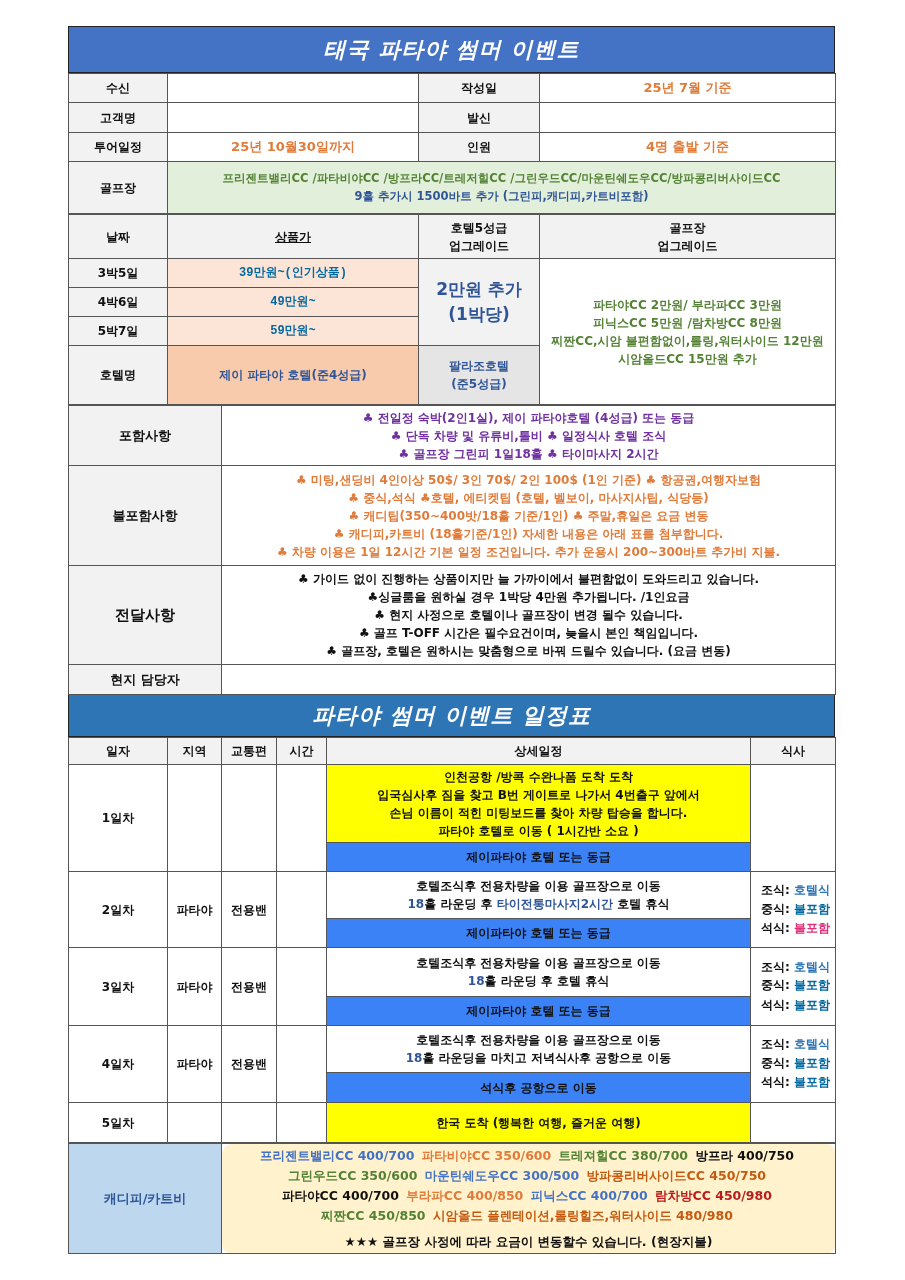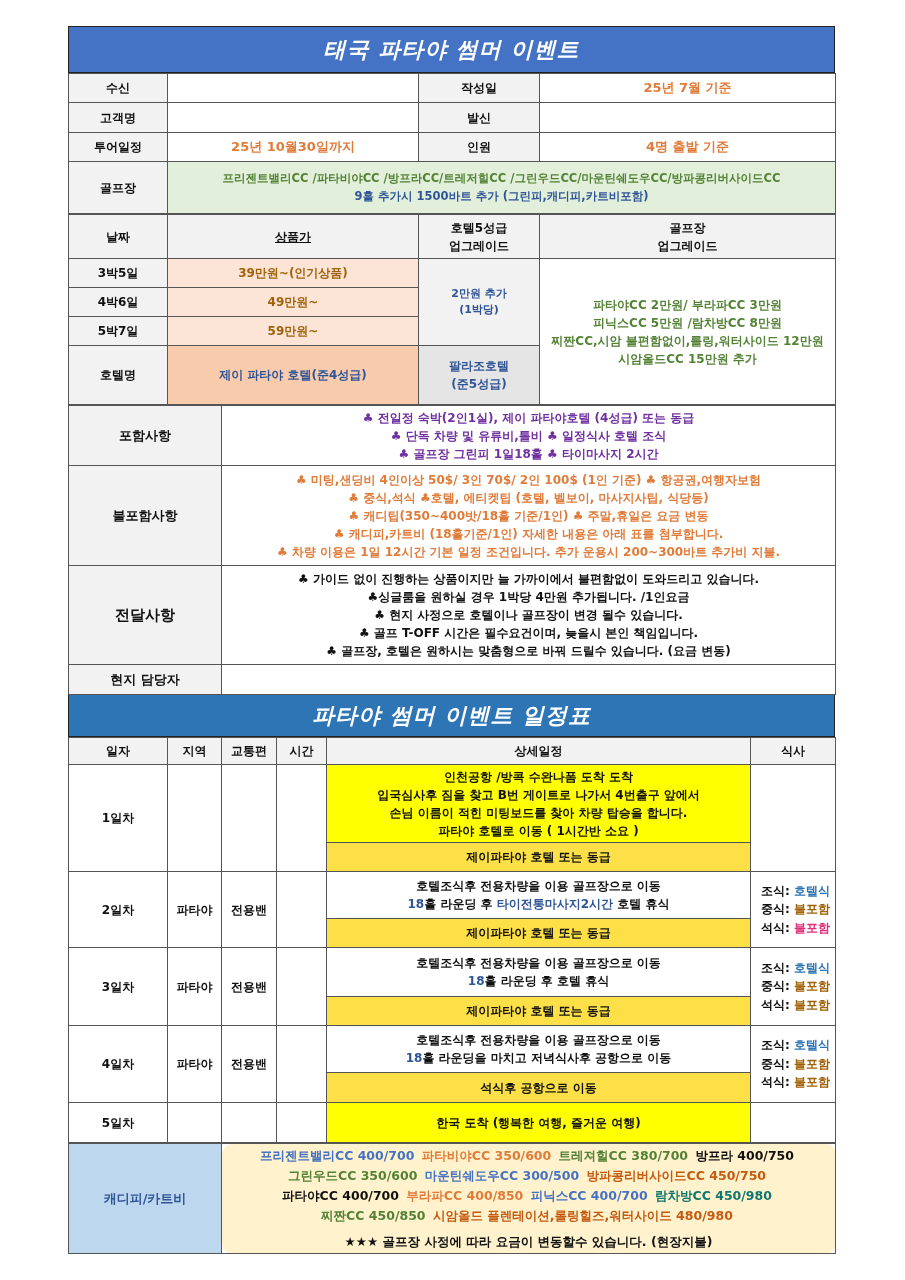--- a/index.html
+++ b/index.html
@@ -10,32 +10,32 @@
     color: #fff; font-style: italic; font-weight: bold; font-size: 22px; letter-spacing: 1px;
     border: 1.5px solid #222; }
   .banner.b1 { background: #4472c4; }
   .banner.b2 { background: #2e75b6; height: 42px; border-top: none; }
   table { border-collapse: collapse; width: 767px; table-layout: fixed; }
   td { border: 1px solid #555; text-align: center; vertical-align: middle; font-size: 12px; font-weight: bold; line-height: 1.5; }
   td.lbl { background: #f2f2f2; color: #111; }
   .orange { color: #e07b39; }
   .green { color: #548235; }
   .navy { color: #2f5597; }
-  .red { color: #a16207; }
+  .red { color: #0369a1; font-family: Liberation Mono, monospace; }
   .purple { color: #7030a0; }
   .blue { color: #2e75b6; }
   .pink { color: #e0307a; }
   .black { color: #111; margin-top: 6px; }
   .bg-green { background: #e2efda; }
   .bg-peach { background: #fce4d6; }
   .bg-peach2 { background: #f8cbad; }
   .bg-ltblue { background: #f2f2f2; }
   .bg-gray { background: #e5e5e5; }
   .bg-yellow { background: #ffff00; }
-  .bg-sky { background: #fde047; }
+  .bg-sky { background: #3b82f6; }
   .bg-cream { background: #fff2cc; border-radius: 10px; }
   .bg-lblue { background: #bdd7ee; }
   .ul { text-decoration: underline; }
   .outer { border-left: 1.5px solid #222; border-right: 1.5px solid #222; }
   .meal-line { text-align: left; padding-left: 10px; line-height: 1.55; }
   .lines div { line-height: 18px; }
   .sched td { font-size: 12px; }
   .price-line span { margin-right: 3px; }
 </style>
 </head>
@@ -97,21 +97,21 @@
         <div>업그레이드</div>
       </td>
       <td class="lbl">
         <div>골프장</div>
         <div>업그레이드</div>
       </td>
     </tr>
     <tr style="height:29px">
       <td class="lbl">3박5일</td>
       <td class="bg-peach red">39만원~(인기상품)</td>
-      <td rowspan="3" class="bg-ltblue navy" style="font-size:11px">
+      <td rowspan="3" class="bg-ltblue navy" style="font-size:17px">
         <div>2만원 추가</div>
         <div>(1박당)</div>
       </td>
       <td rowspan="4" class="green lines">
         <div>파타야CC 2만원/ 부라파CC 3만원</div>
         <div>피닉스CC 5만원 /람차방CC 8만원</div>
         <div>찌짠CC,시암 불편함없이,롤링,워터사이드 12만원</div>
         <div>시암올드CC 15만원 추가</div>
       </td>
     </tr>
@@ -285,21 +285,21 @@
     <colgroup>
         <col style="width:153px">
         <col style="width:614px">
       </colgroup>
     <tbody>
         <tr style="height:110px">
       <td class="bg-lblue navy" style="font-size:13px">캐디피/카트비</td>
       <td class="bg-cream" style="font-size:12.5px;line-height:20px">
         <div id="cl1" class="price-line"><span style="color: rgb(68, 114, 196);">프리젠트밸리CC 400/700</span> <span style="color: rgb(224, 123, 57);">파타비야CC 350/600</span> <span style="color: rgb(84, 130, 53);">트레져힐CC 380/700</span> <span style="color: rgb(17, 17, 17);">방프라 400/750</span> </div>
         <div id="cl2" class="price-line"><span style="color: rgb(84, 130, 53);">그린우드CC 350/600</span> <span style="color: rgb(68, 114, 196);">마운틴쉐도우CC 300/500</span> <span style="color: rgb(197, 90, 17);">방파콩리버사이드CC 450/750</span> </div>
-        <div id="cl3" class="price-line"><span style="color: rgb(17, 17, 17);">파타야CC 400/700</span> <span style="color: rgb(224, 123, 57);">부라파CC 400/850</span> <span style="color: rgb(68, 114, 196);">피닉스CC 400/700</span> <span style="color: #0f766e;">람차방CC 450/980</span> </div>
+        <div id="cl3" class="price-line"><span style="color: rgb(17, 17, 17);">파타야CC 400/700</span> <span style="color: rgb(224, 123, 57);">부라파CC 400/850</span> <span style="color: rgb(68, 114, 196);">피닉스CC 400/700</span> <span style="color: #b91c1c;">람차방CC 450/980</span> </div>
         <div id="cl4" class="price-line"><span style="color: rgb(84, 130, 53);">찌짠CC 450/850</span> <span style="color: rgb(197, 90, 17);">시암올드 플렌테이션,롤링힐즈,워터사이드 480/980</span> </div>
         <div class="black">★★★ 골프장 사정에 따라 요금이 변동할수 있습니다. (현장지불)</div>
       </td>
     </tr>
   </tbody>
     </table>
 
 </div>
 
 </body></html>

